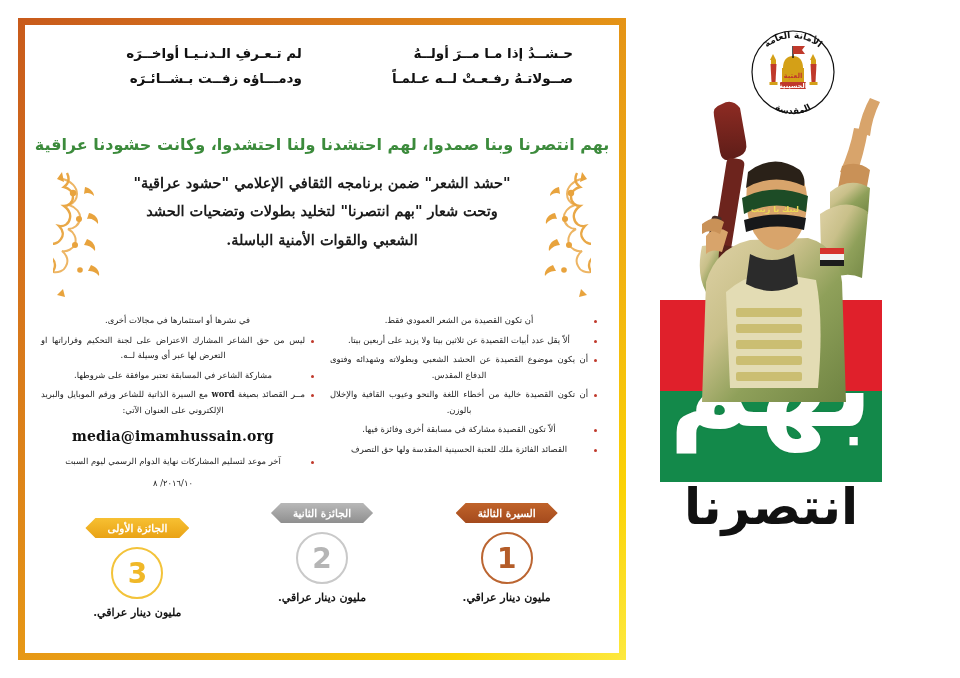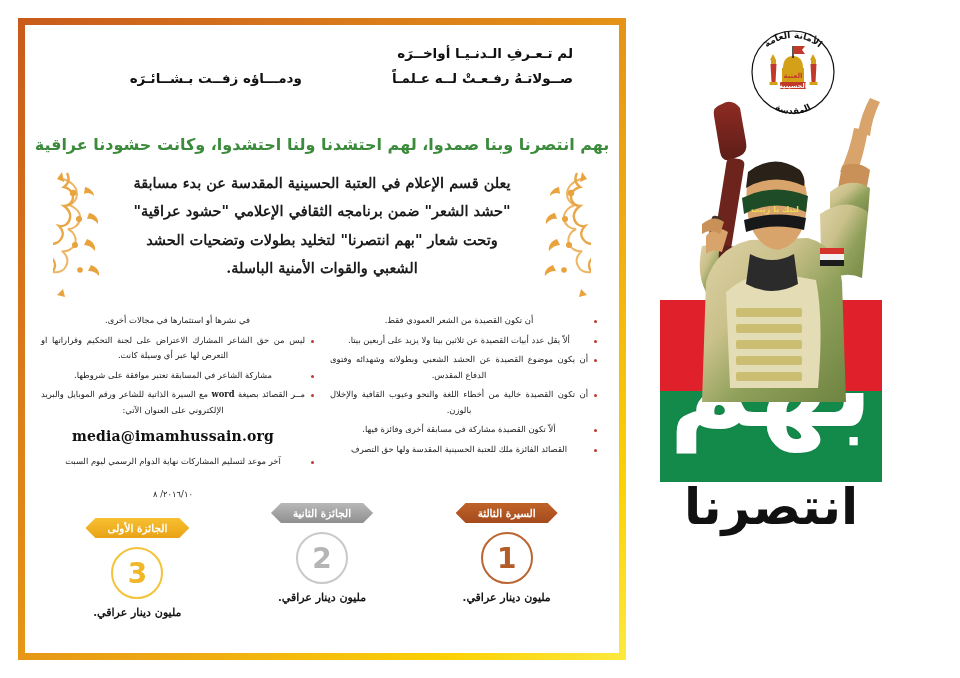--- a/index.html
+++ b/index.html
@@ -112,21 +112,21 @@
   .email{
     display:block;text-align:right;direction:ltr;
     font-family:"DejaVu Serif","Liberation Serif",serif;
     font-weight:bold;font-size:14px;color:#111;
     margin:6px 0 4px;letter-spacing:.2px;
   }
   .wordtag{font-family:"DejaVu Serif","Liberation Serif",serif;font-weight:bold;}
   .date-line{
     display:block;text-align:center;direction:rtl;
     font-family:"DejaVu Serif","Liberation Serif",serif;
-    font-size:8.4px;color:#1a1a1a;margin-top:17px;
+    font-size:8.4px;color:#1a1a1a;margin-top:6px;
   }
 
   
   .prizes{
     position:absolute;bottom:34px;left:20px;right:20px;
     display:flex;justify-content:space-around;align-items:flex-start;
     direction:rtl;
   }
   .prize{width:150px;text-align:center;}
   .ribbon{
@@ -202,20 +202,21 @@
 </head>
 <body>
 
 <div class="poster">
 
   <div class="frame">
     <div class="frame-inner">
 
       <div class="poem">
         <div class="poem-line">
+          <span class="hemistich a">حـشــدُ إذا مـا مــرَ أولــهُ</span>
           <span class="hemistich b">لم تـعـرفِ الـدنـيـا أواخــرَه</span>
         </div>
         <div class="poem-line">
           <span class="hemistich a">صــولاتـهُ رفـعـتْ لــه عـلمـاً</span>
           <span class="hemistich b">ودمـــاؤه زفــت بـشــائـرَه</span>
         </div>
       </div>
 
       <div class="slogan-green">بهم انتصرنا وبنا صمدوا، لهم احتشدنا ولنا احتشدوا، وكانت حشودنا عراقية</div>
 
@@ -253,21 +254,20 @@
               <path d="M18 42c-6 1-10 6-9 11 3-4 7-6 11-5z"></path>
               <path d="M20 68c-6 2-9 7-8 12 3-4 7-6 11-6z"></path>
               <path d="M16 94c-6 2-9 7-8 11 3-4 7-5 11-5z"></path>
               <path d="M45 1l5 7-7 3z"></path>
                 <path d="M44 118l6 6-8 2z"></path>
             </g>
           </svg>
         </div>
 
         <div class="announce">
-          <div>يعلن قسم الإعلام في العتبة الحسينية المقدسة عن بدء مسابقة</div>
           <div>"حشد الشعر" ضمن برنامجه الثقافي الإعلامي "حشود عراقية"</div>
           <div>وتحت شعار "بهم انتصرنا" لتخليد بطولات وتضحيات الحشد</div>
           <div>الشعبي والقوات الأمنية الباسلة.</div>
         </div>
       </div>
 
       <div class="rules">
 
         <div class="col right">
           <ul class="bullets">
@@ -276,21 +276,21 @@
             <li>أن يكون موضوع القصيدة عن الحشد الشعبي وبطولاته وشهدائه وفتوى الدفاع المقدس.</li>
             <li>أن تكون القصيدة خالية من أخطاء اللغة والنحو وعيوب القافية والإخلال بالوزن.</li>
             <li>ألاّ تكون القصيدة مشاركة في مسابقة أخرى وفائزة فيها.</li>
             <li>القصائد الفائزة ملك للعتبة الحسينية المقدسة ولها حق التصرف</li>
           </ul>
         </div>
 
         <div class="col left">
           <ul class="bullets">
             <li class="nobullet">في نشرها أو استثمارها في مجالات أخرى.</li>
-            <li>ليس من حق الشاعر المشارك الاعتراض على لجنة التحكيم وقراراتها او التعرض لها عبر أي وسيلة كانت.</li>
+            <li>ليس من حق الشاعر المشارك الاعتراض على لجنة التحكيم وقراراتها او التعرض لها عبر أي وسيلة لــه.</li>
             <li>مشاركة الشاعر في المسابقة تعتبر موافقة على شروطها.</li>
             <li>
               <span>مــر القصائد بصيغة</span>
               <span class="wordtag">word</span>
               <span>مع السيرة الذاتية للشاعر ورقم الموبايل والبريد الإلكتروني على العنوان الآتي:</span>
               <span class="email">media@imamhussain.org</span>
             </li>
             <li>
               <span>آخر موعد لتسليم المشاركات نهاية الدوام الرسمي ليوم السبت</span>
               <span class="date-line">٢٠١٦/١٠/ ٨</span>

